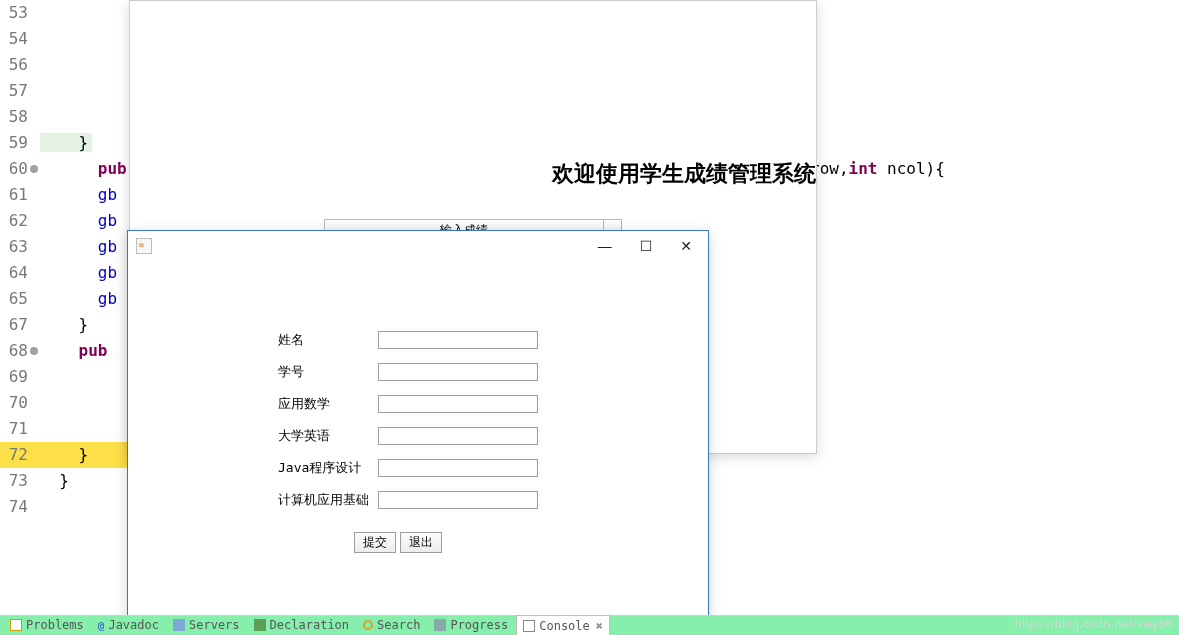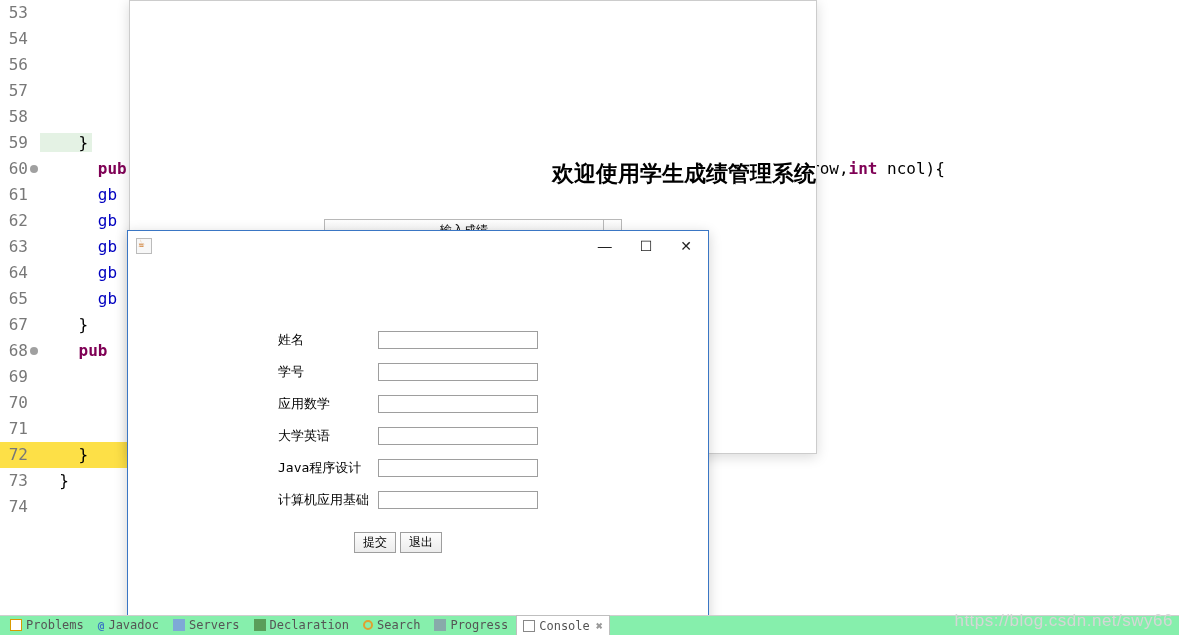--- a/index.html
+++ b/index.html
@@ -98,21 +98,21 @@
   .vi-warn { background:#fff; border:1px solid #d99a00; }
   .vi-at { color:#3a76c4; font-weight:bold; font-size:11px; }
   .vi-srv { background:#7ea9d6; }
   .vi-decl { background:#5a9e5a; }
   .vi-search { border:2px solid #e0a030; border-radius:50%; width:10px; height:10px; }
   .vi-prog { background:#8aa; }
   .vi-cons { background:#fff; border:1px solid #888; }
 
   .watermark {
     position:absolute; right:6px; bottom:4px;
-    font-size:17px; color:#d6d6d6; font-family:sans-serif;
+    font-size:12px; color:#d6d6d6; font-family:sans-serif;
     letter-spacing:0.5px;
   }
 </style>
 </head>
 <body>
 
 <div class="editor-bg">
   <div class="code-lines" id="code-lines">
       <div class="line"><span class="lineno">53</span><span></span></div>
       <div class="line"><span class="lineno">54</span><span></span></div>

